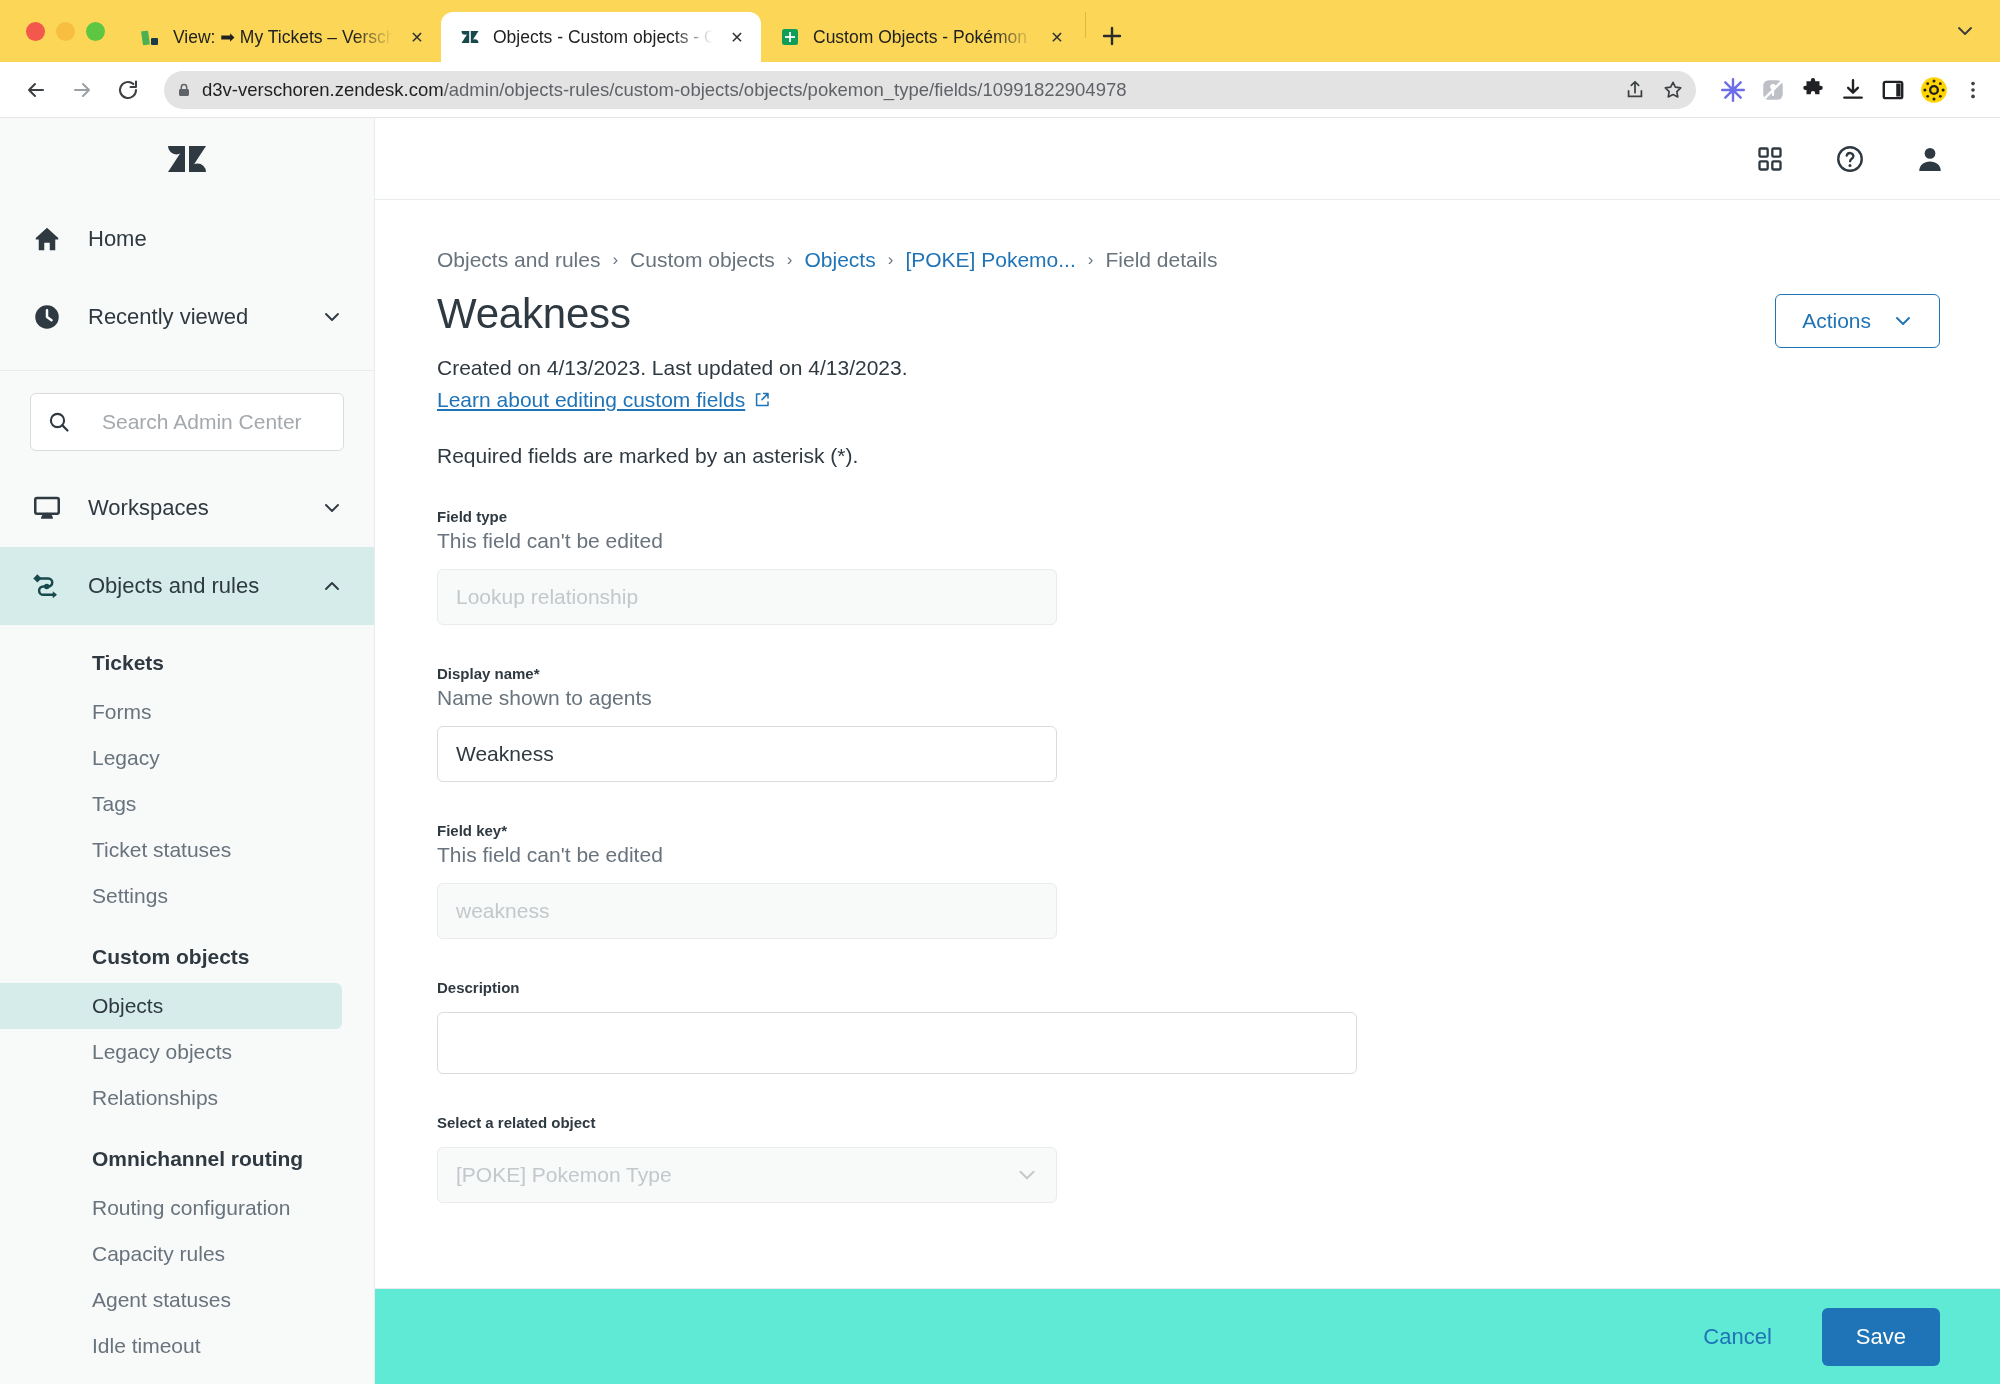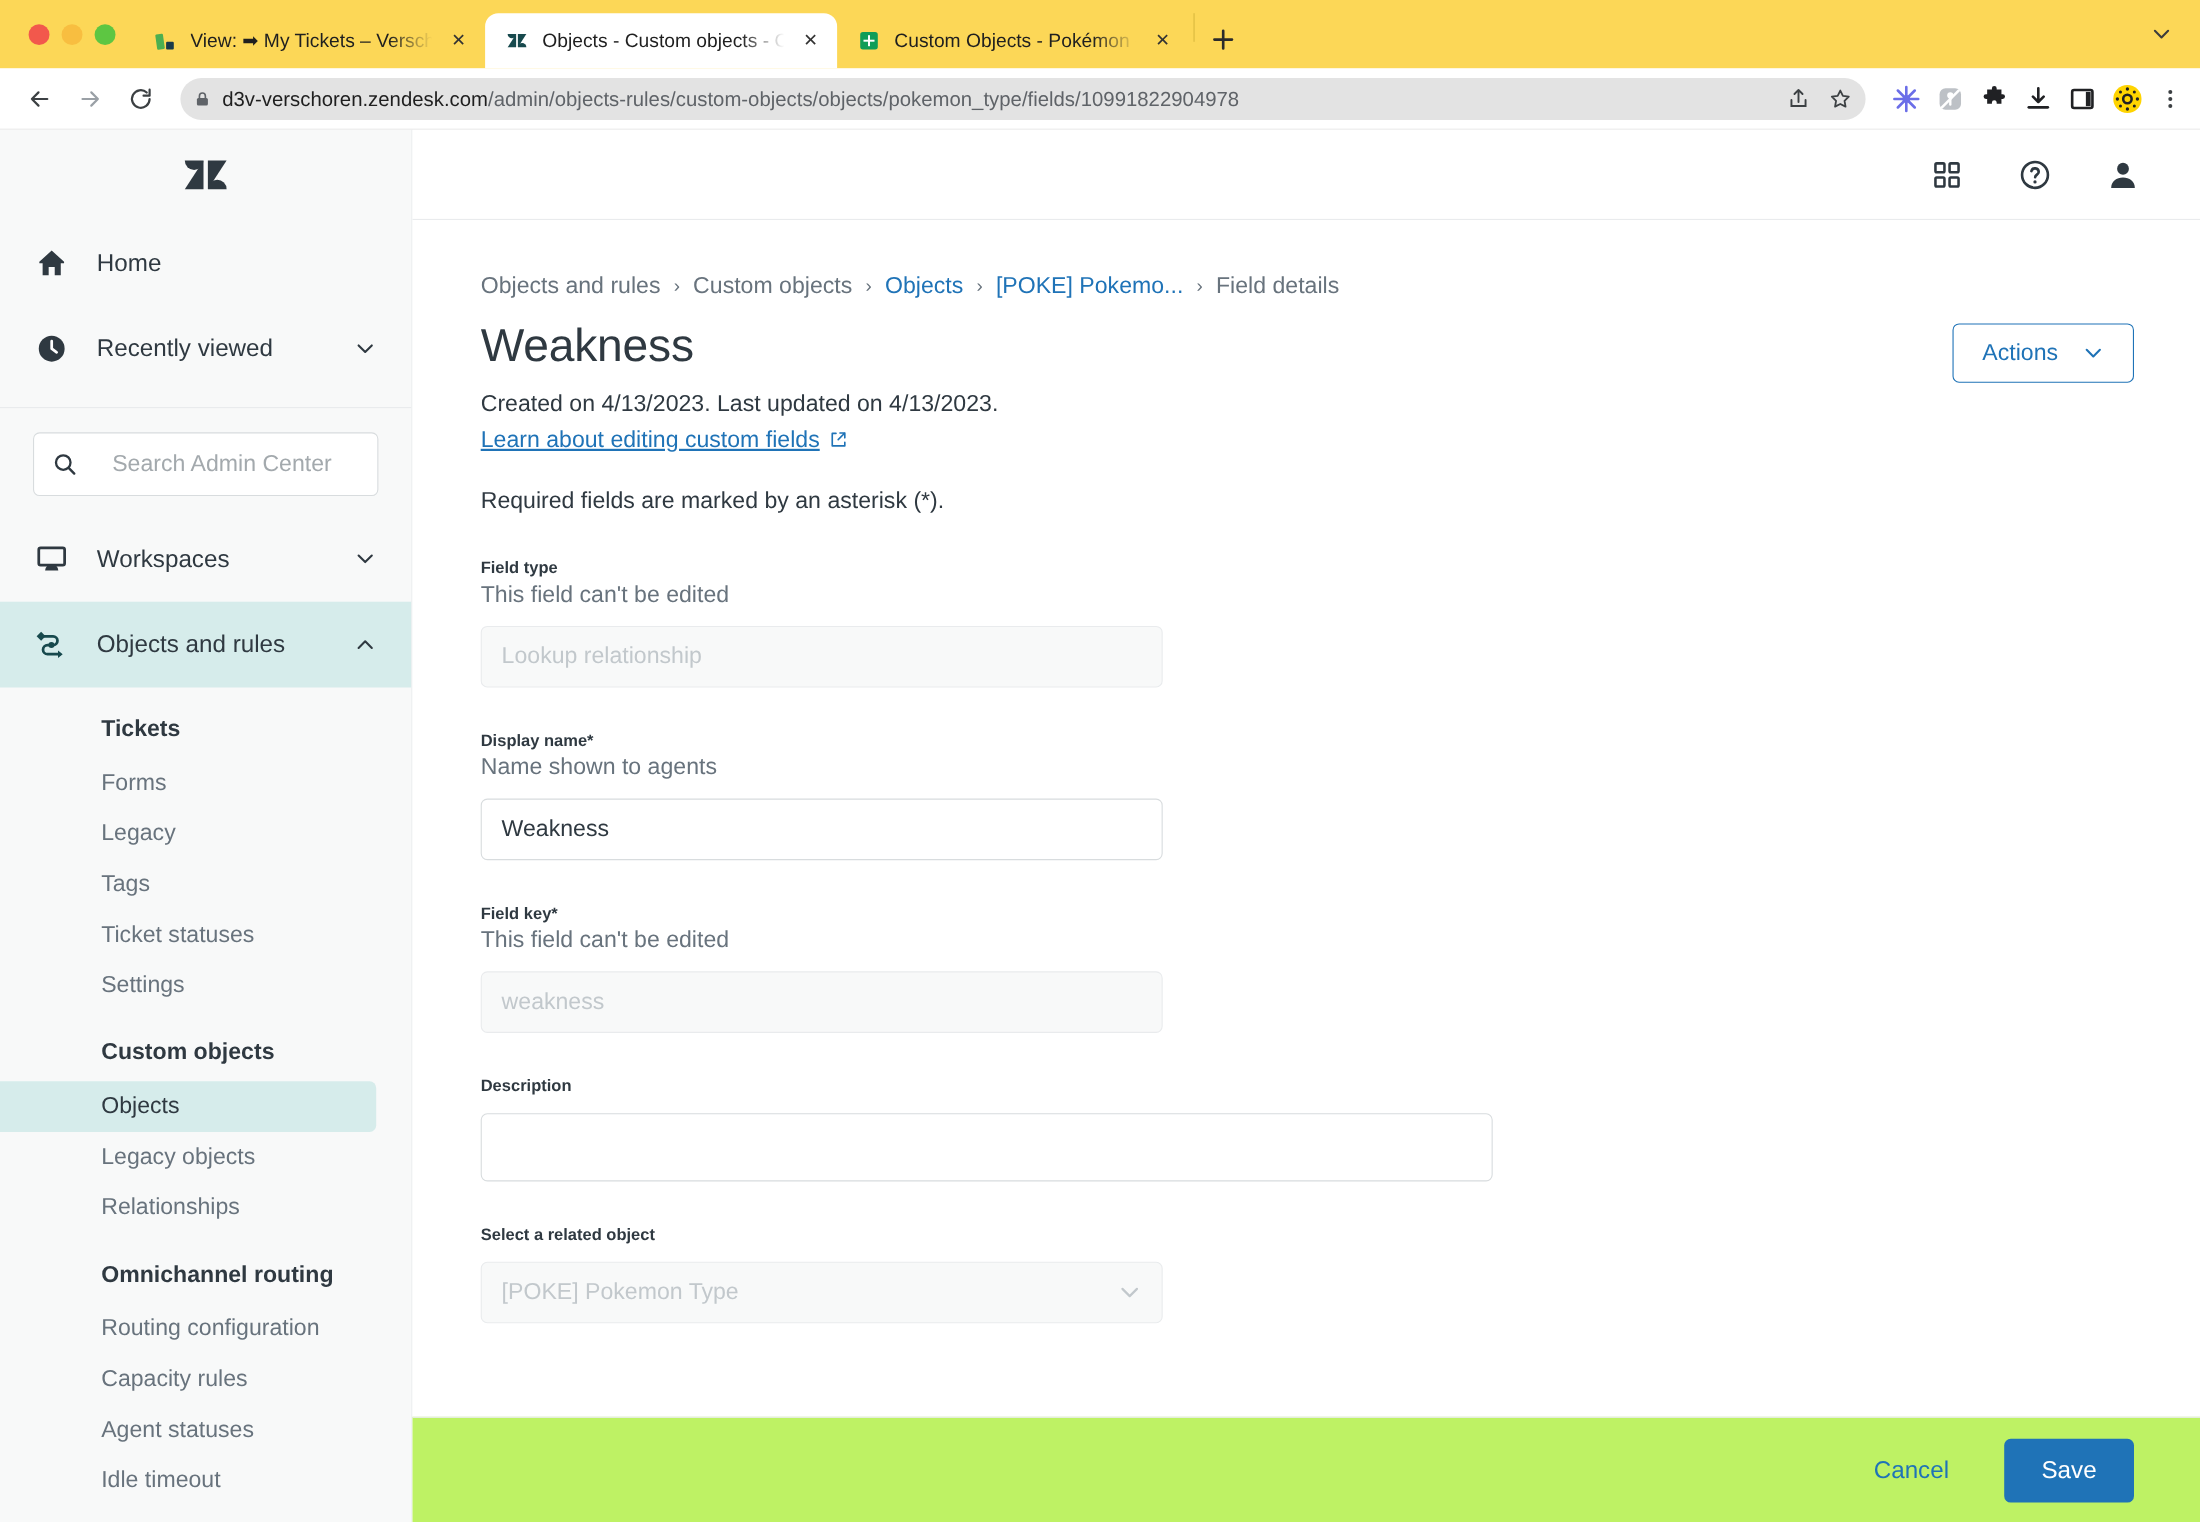--- a/index.html
+++ b/index.html
@@ -136,21 +136,21 @@
   }
   .inp.disabled { background: #f8f9f9; color: #c2c8cc; border-color: #e9ebed; }
   .inp.wide { width: 920px; }
   .inp.tall { height: 62px; }
   .inp.select { justify-content: space-between; }
   .inp .chev { color: #c2c8cc; display: flex; align-items: center; }
 
   .main-footer {
     flex: 0 0 96px; height: 96px; border-top: 1px solid #e9ebed;
     display: flex; align-items: center; justify-content: flex-end; gap: 38px; padding: 0 60px;
-    background: #bef264;
+    background: #5eead4;
     margin-top: 32px;
   }
   .btn-cancel { color: #1f73b7; font-size: 22px; background: none; border: none; padding: 8px 12px; }
   .btn-save {
     background: #1f73b7; color: #fff; font-size: 22px; border: none; border-radius: 6px;
     height: 58px; padding: 0 34px; display: flex; align-items: center;
   }
 </style>
 </head>
 <body>

